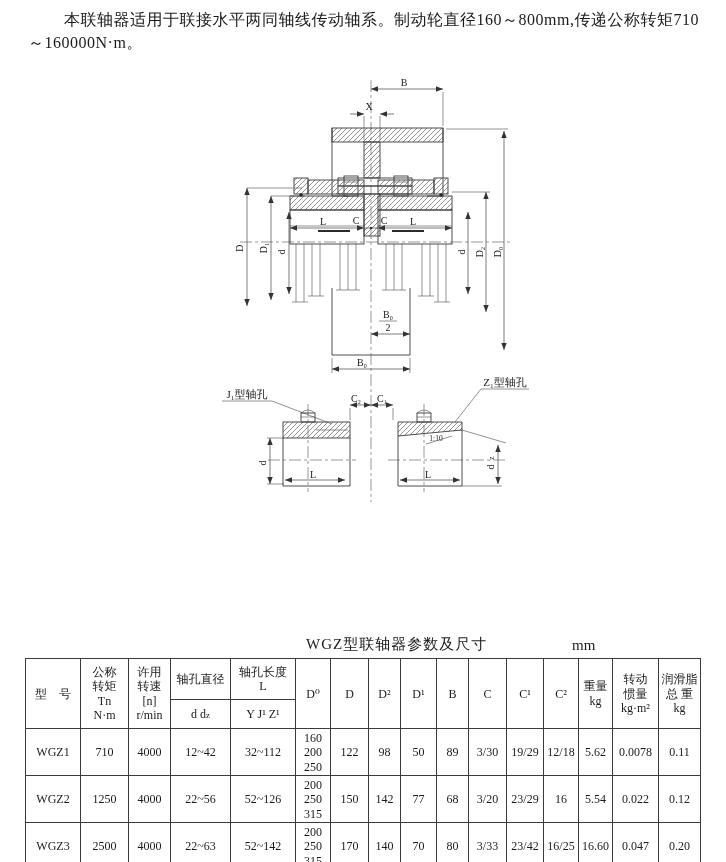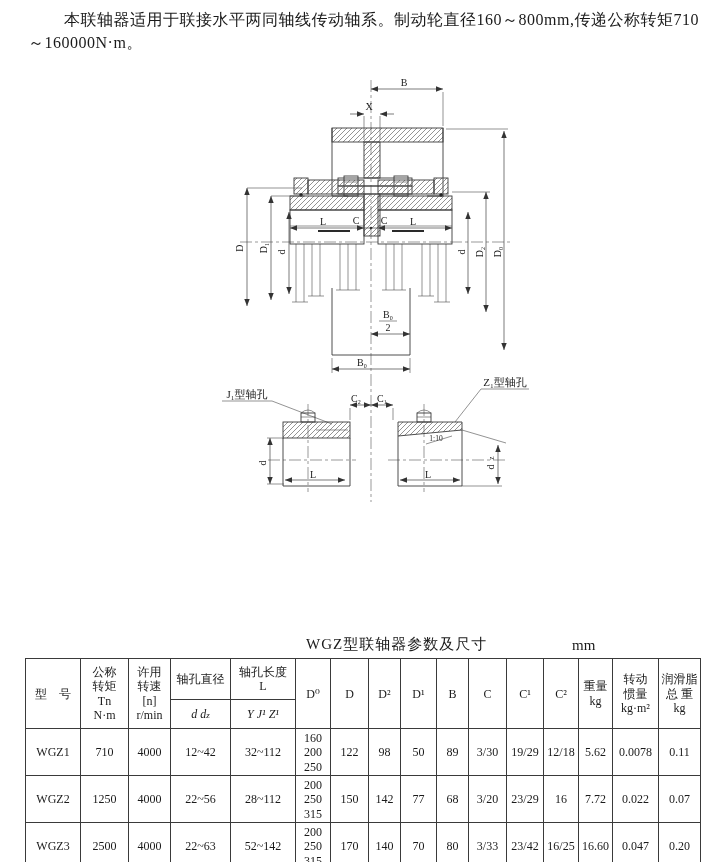--- a/index.html
+++ b/index.html
@@ -26,21 +26,21 @@
   .tbl-caption .unit{position:absolute;left:572px;bottom:4px;font-size:15px;}
   table{
     border-collapse:collapse;table-layout:fixed;width:676px;margin-left:25px;
     font-size:12px;
   }
   th,td{
     border:1px solid #3a3a3a;text-align:center;vertical-align:middle;
     white-space:pre-line;padding:1px 0;font-weight:normal;line-height:1.2;
   }
   thead tr.r1 th.top{height:38px;}
-  thead tr.r2 th{height:26px;font-style:italic;}
+  thead tr.r2 th{height:26px;}
   tbody td{height:44px;font-size:12px;}
   .sub{font-size:9px;}
 </style>
 </head>
 <body>
 
 <p class="intro">本联轴器适用于联接水平两同轴线传动轴系。制动轮直径160～800mm,传递公称转矩710～160000N·m。</p>
 
 <svg width="726" height="540" viewBox="0 70 726 540" xmlns="http://www.w3.org/2000/svg">
   <defs>
@@ -312,34 +312,34 @@
       <td>12/18</td>
       <td>5.62</td>
       <td>0.0078</td>
       <td>0.11</td>
     </tr>
     <tr>
       <td>WGZ2</td>
       <td>1250</td>
       <td>4000</td>
       <td>22~56</td>
-      <td>28~112</td>
+      <td>52~126</td>
       <td>200
 250
 315</td>
       <td>150</td>
       <td>142</td>
       <td>77</td>
       <td>68</td>
       <td>3/20</td>
       <td>23/29</td>
       <td>16</td>
-      <td>7.72</td>
+      <td>5.54</td>
       <td>0.022</td>
-      <td>0.07</td>
+      <td>0.12</td>
     </tr>
     <tr>
       <td>WGZ3</td>
       <td>2500</td>
       <td>4000</td>
       <td>22~63</td>
       <td>52~142</td>
       <td>200
 250
 315</td>

